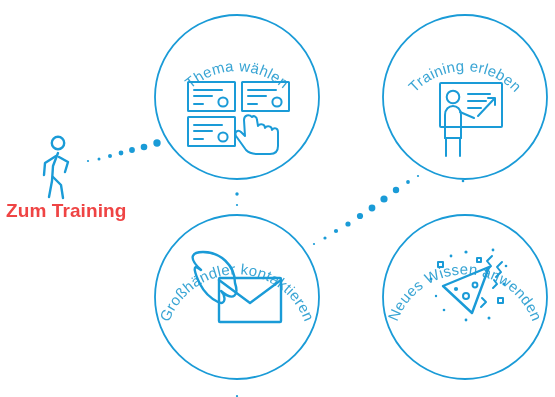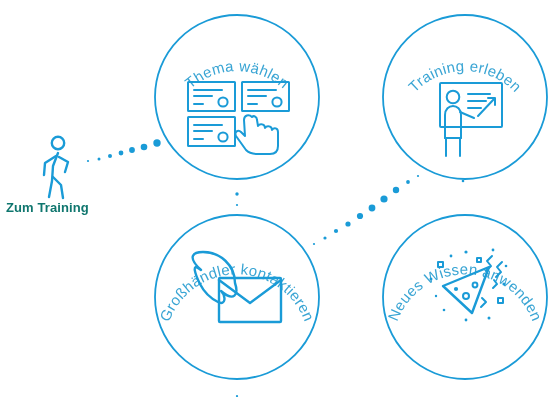--- a/index.html
+++ b/index.html
@@ -54,22 +54,22 @@
     stroke: none;
   }
   .trail-dot {
     fill: #1a9bd7;
     stroke: none;
   }
   .start-label {
     position: absolute;
     font-family: "Liberation Sans", sans-serif;
     font-weight: bold;
-    font-size: 13px;
-    color: #0f766e;
+    font-size: 19px;
+    color: #ef4444;
     white-space: nowrap;
     letter-spacing: 0.1px;
   }
 </style>
 </head>
 <body>
 
 <div id="stage">
 
   <svg id="diagram-svg" viewBox="0 0 555 397">

